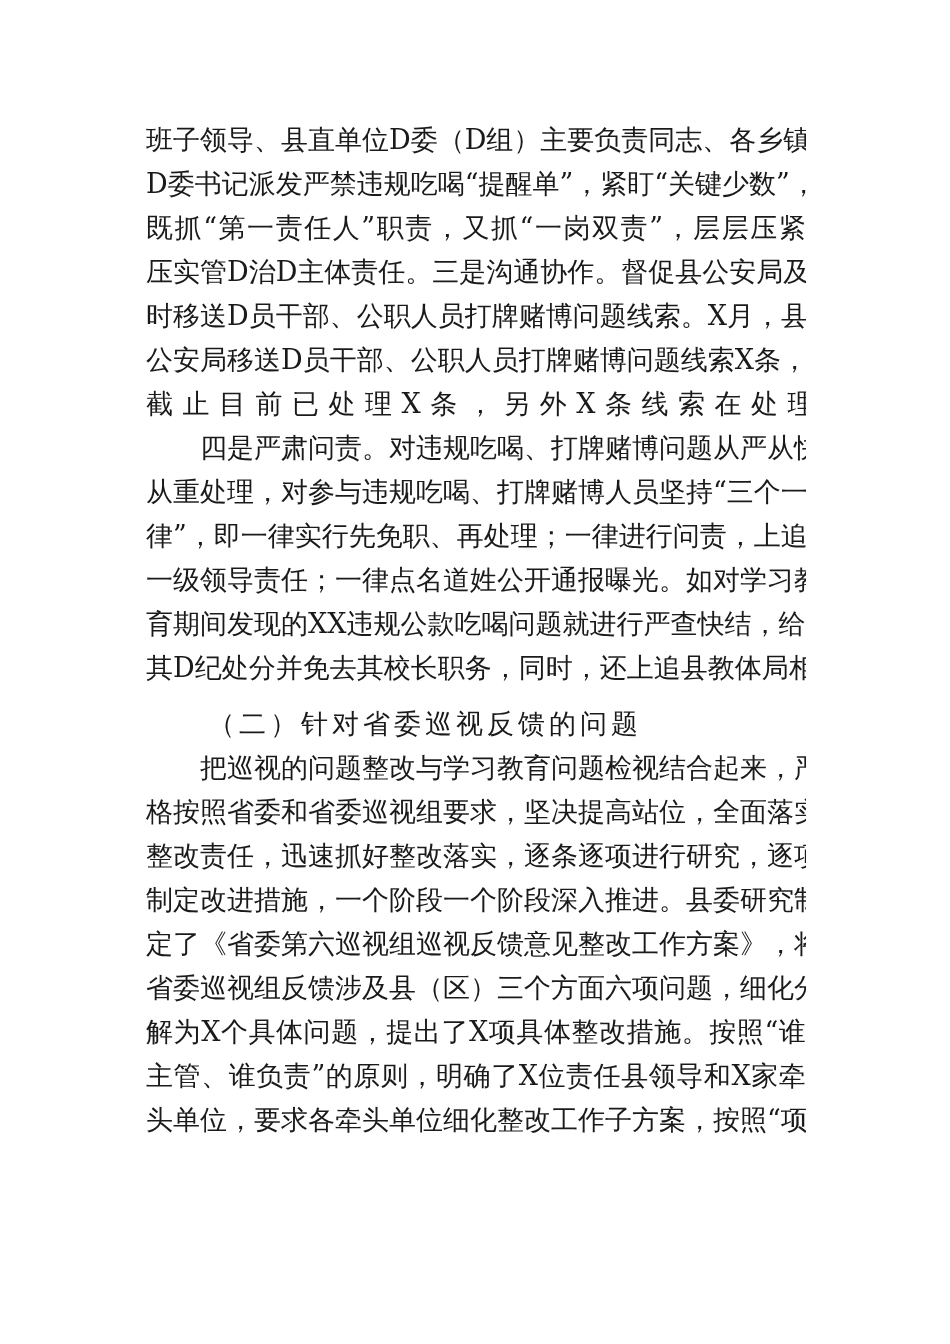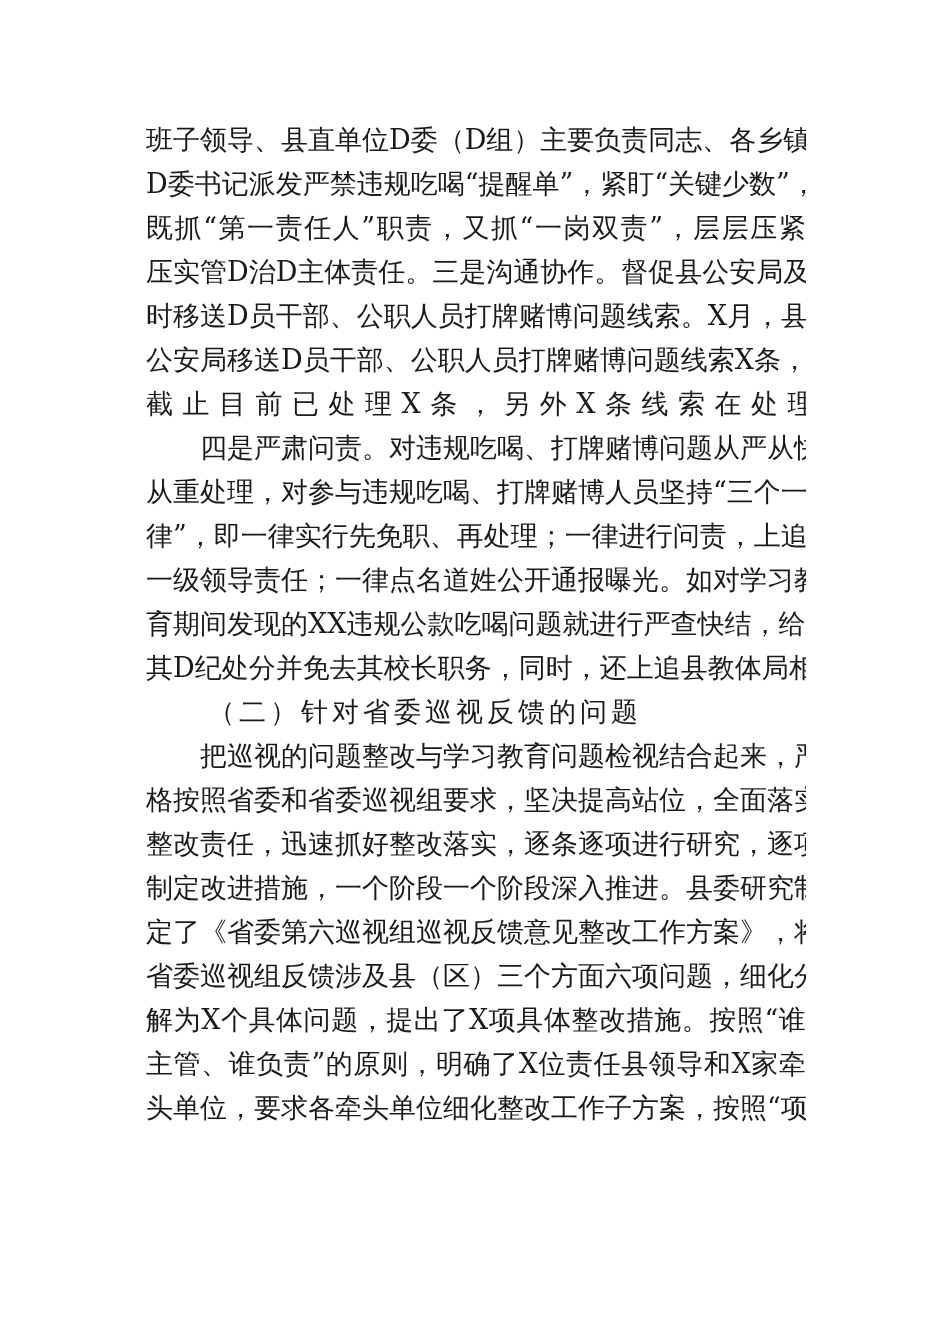--- a/index.html
+++ b/index.html
@@ -41,20 +41,21 @@
       text-align-last: left;
       letter-spacing: 9.5px;
     }
     .line.indent {
       padding-left: 54px;
     }
     .line.heading {
       padding-left: 62px;
       text-align-last: left;
       letter-spacing: 4px;
+      margin-top: 12px;
     }
   </style>
 </head>
 <body>
 
 <div class="page">
   <div class="text-block">
 
     <div>
       <div class="line" style="display: flex; justify-content: space-between;">

